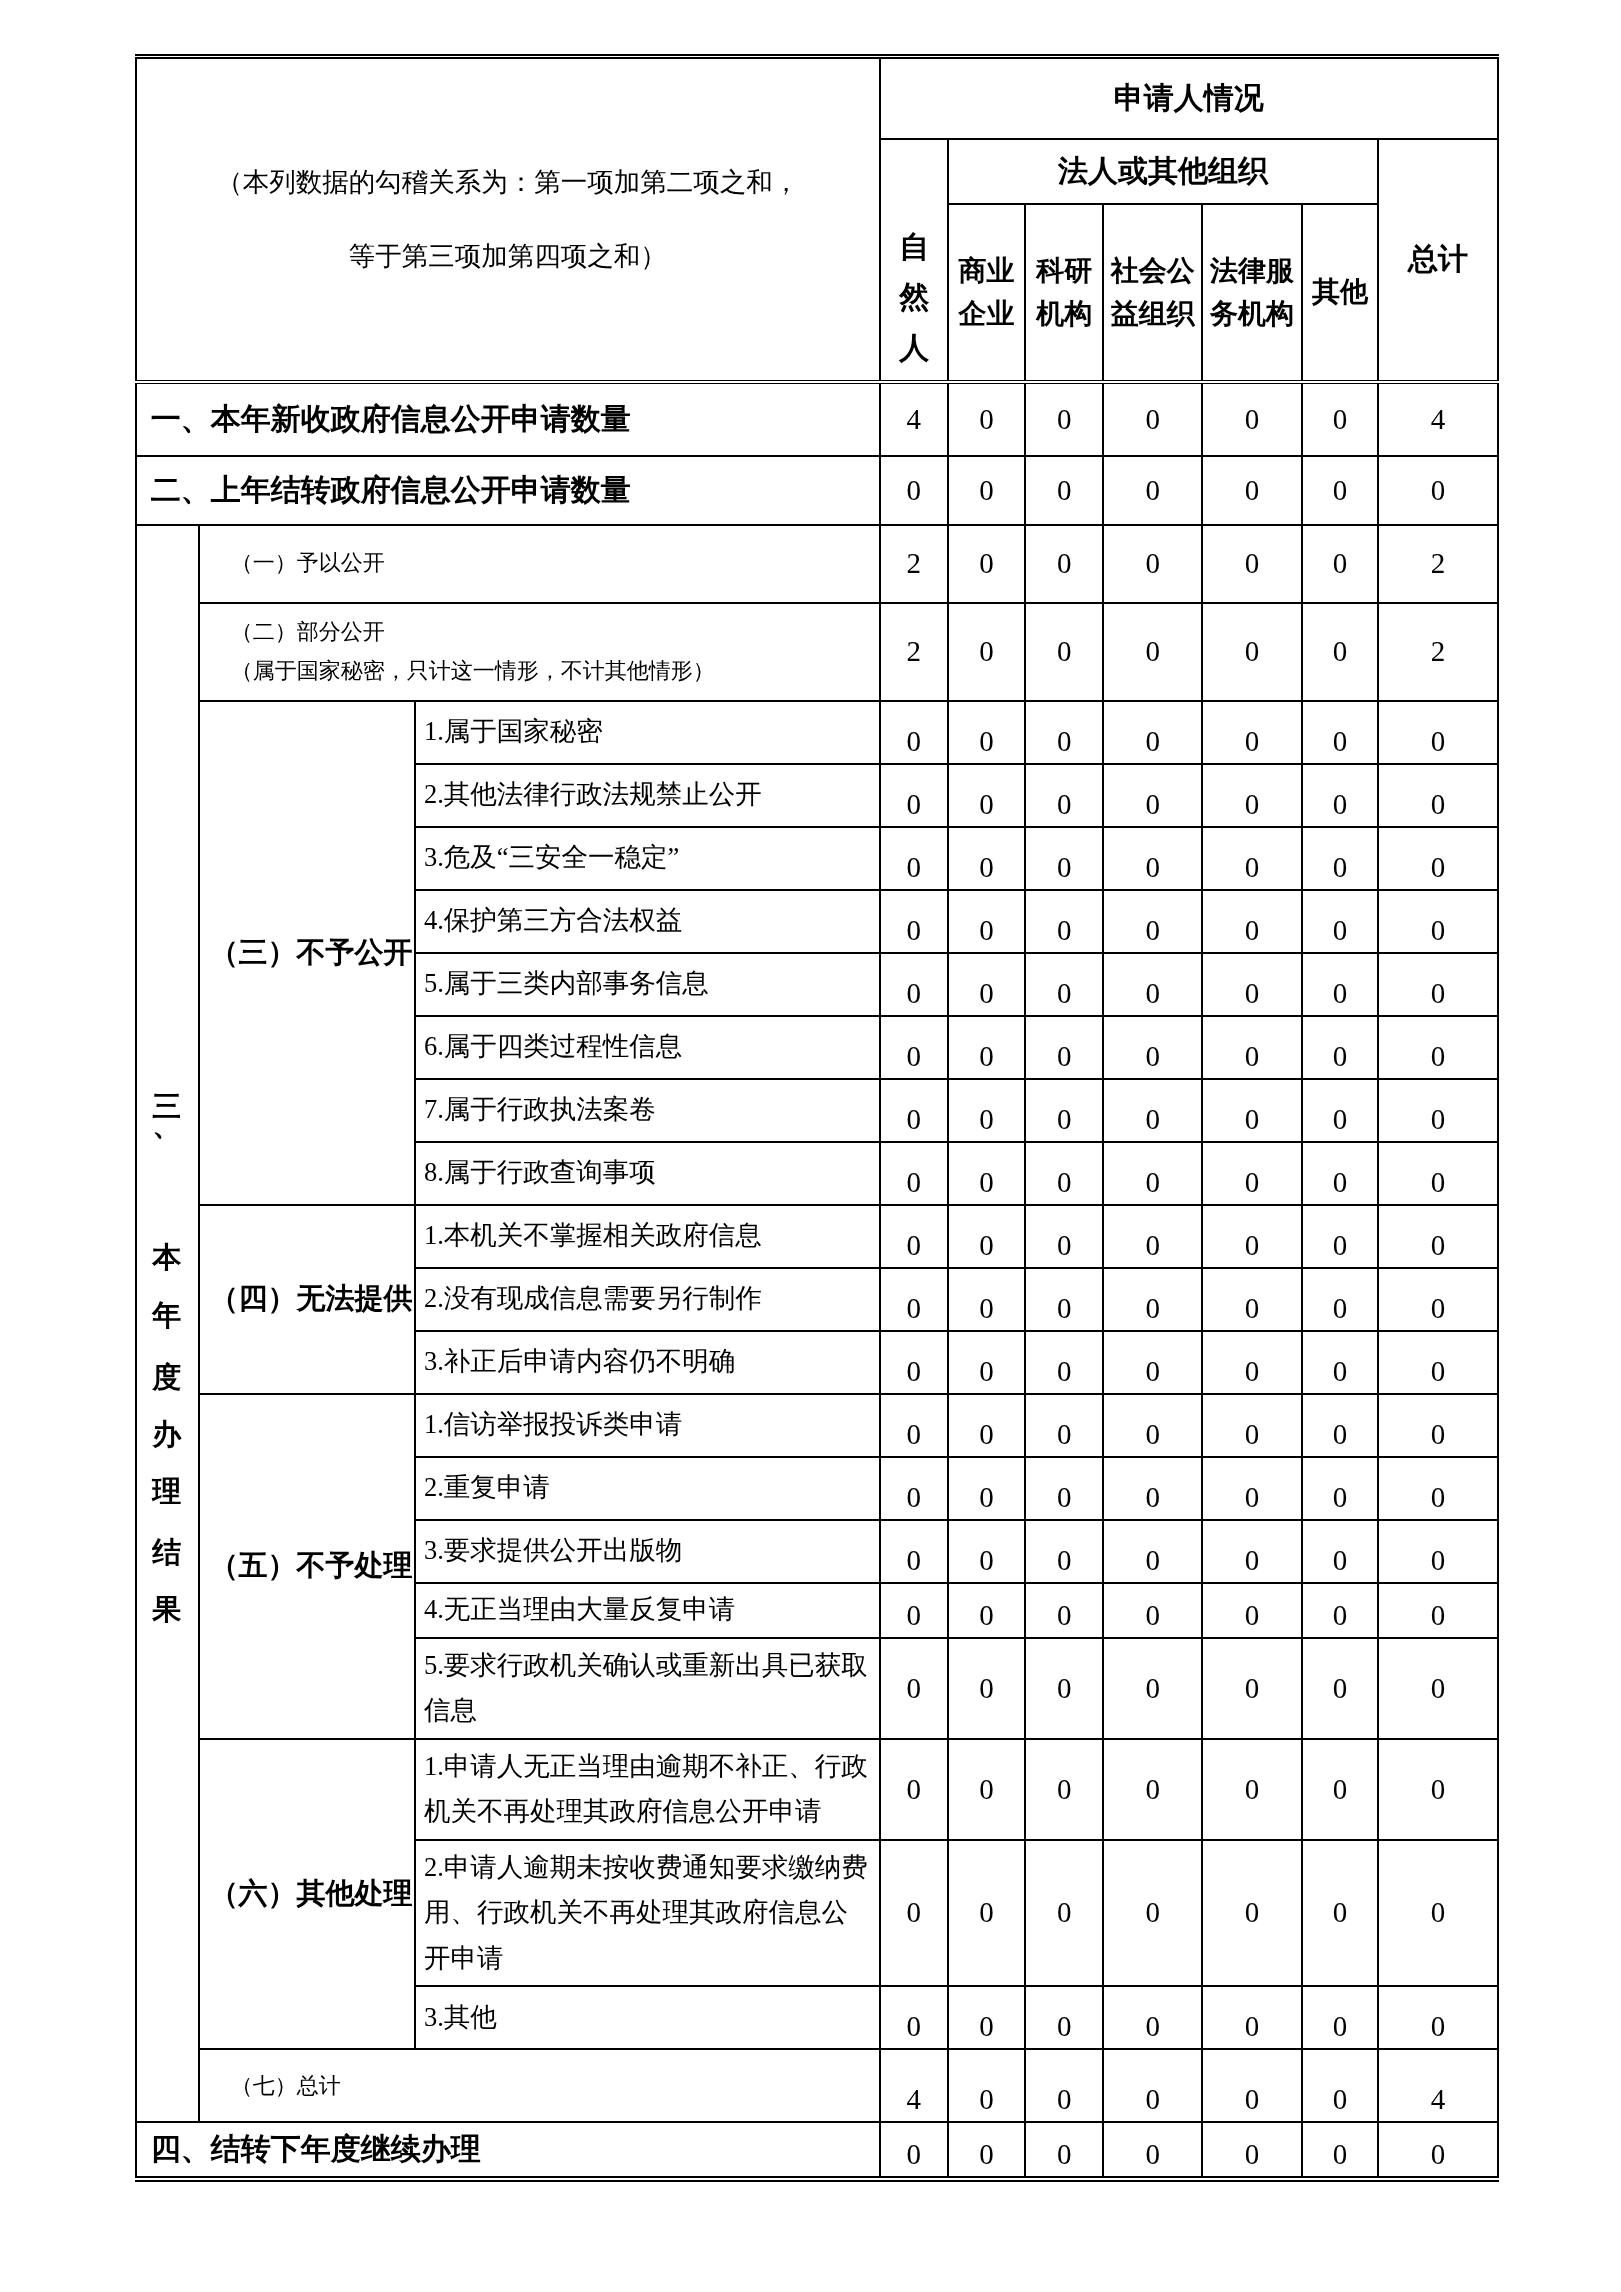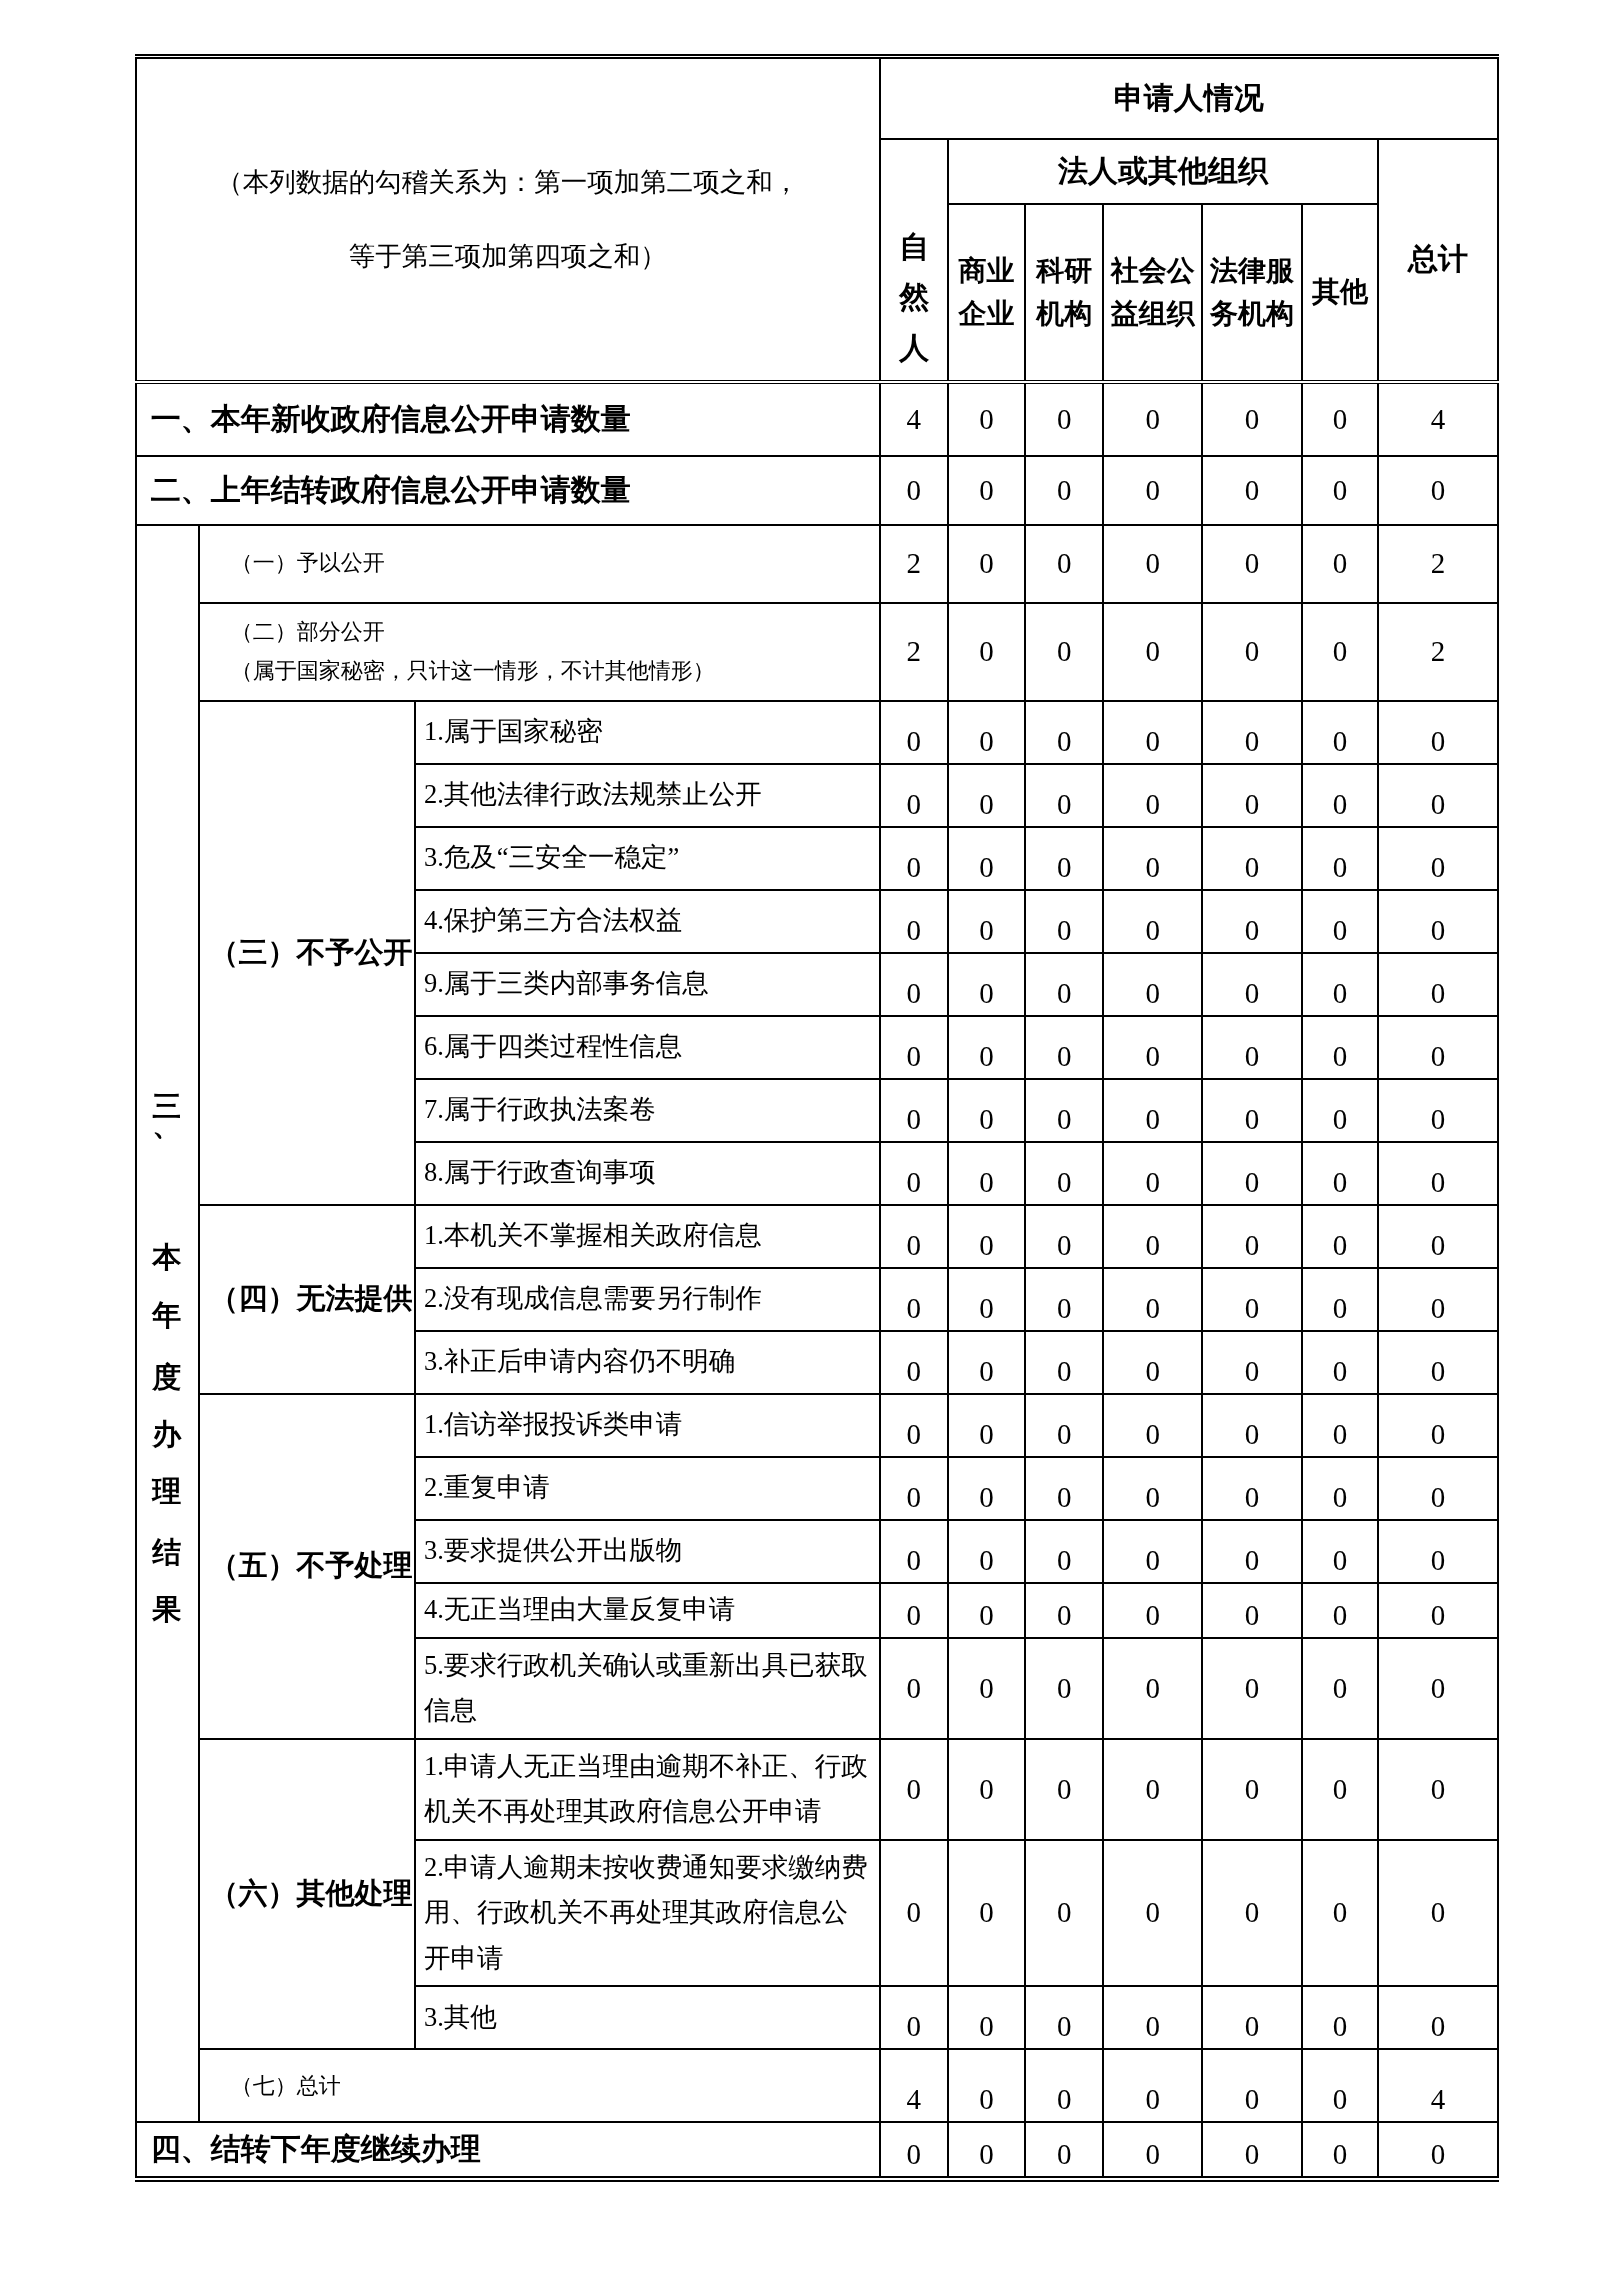--- a/index.html
+++ b/index.html
@@ -234,21 +234,21 @@
     <td class="lab-item">4.保护第三方合法权益</td>
     <td class="num">0</td>
         <td class="num">0</td>
     <td class="num">0</td>
         <td class="num">0</td>
     <td class="num">0</td>
         <td class="num">0</td>
     <td class="num">0</td>
   </tr>
   <tr class="vbot" style="height:63px">
-    <td class="lab-item">9.属于三类内部事务信息</td>
+    <td class="lab-item">5.属于三类内部事务信息</td>
     <td class="num">0</td>
         <td class="num">0</td>
     <td class="num">0</td>
         <td class="num">0</td>
     <td class="num">0</td>
         <td class="num">0</td>
     <td class="num">0</td>
   </tr>
   <tr class="vbot" style="height:63px">
     <td class="lab-item">6.属于四类过程性信息</td>

